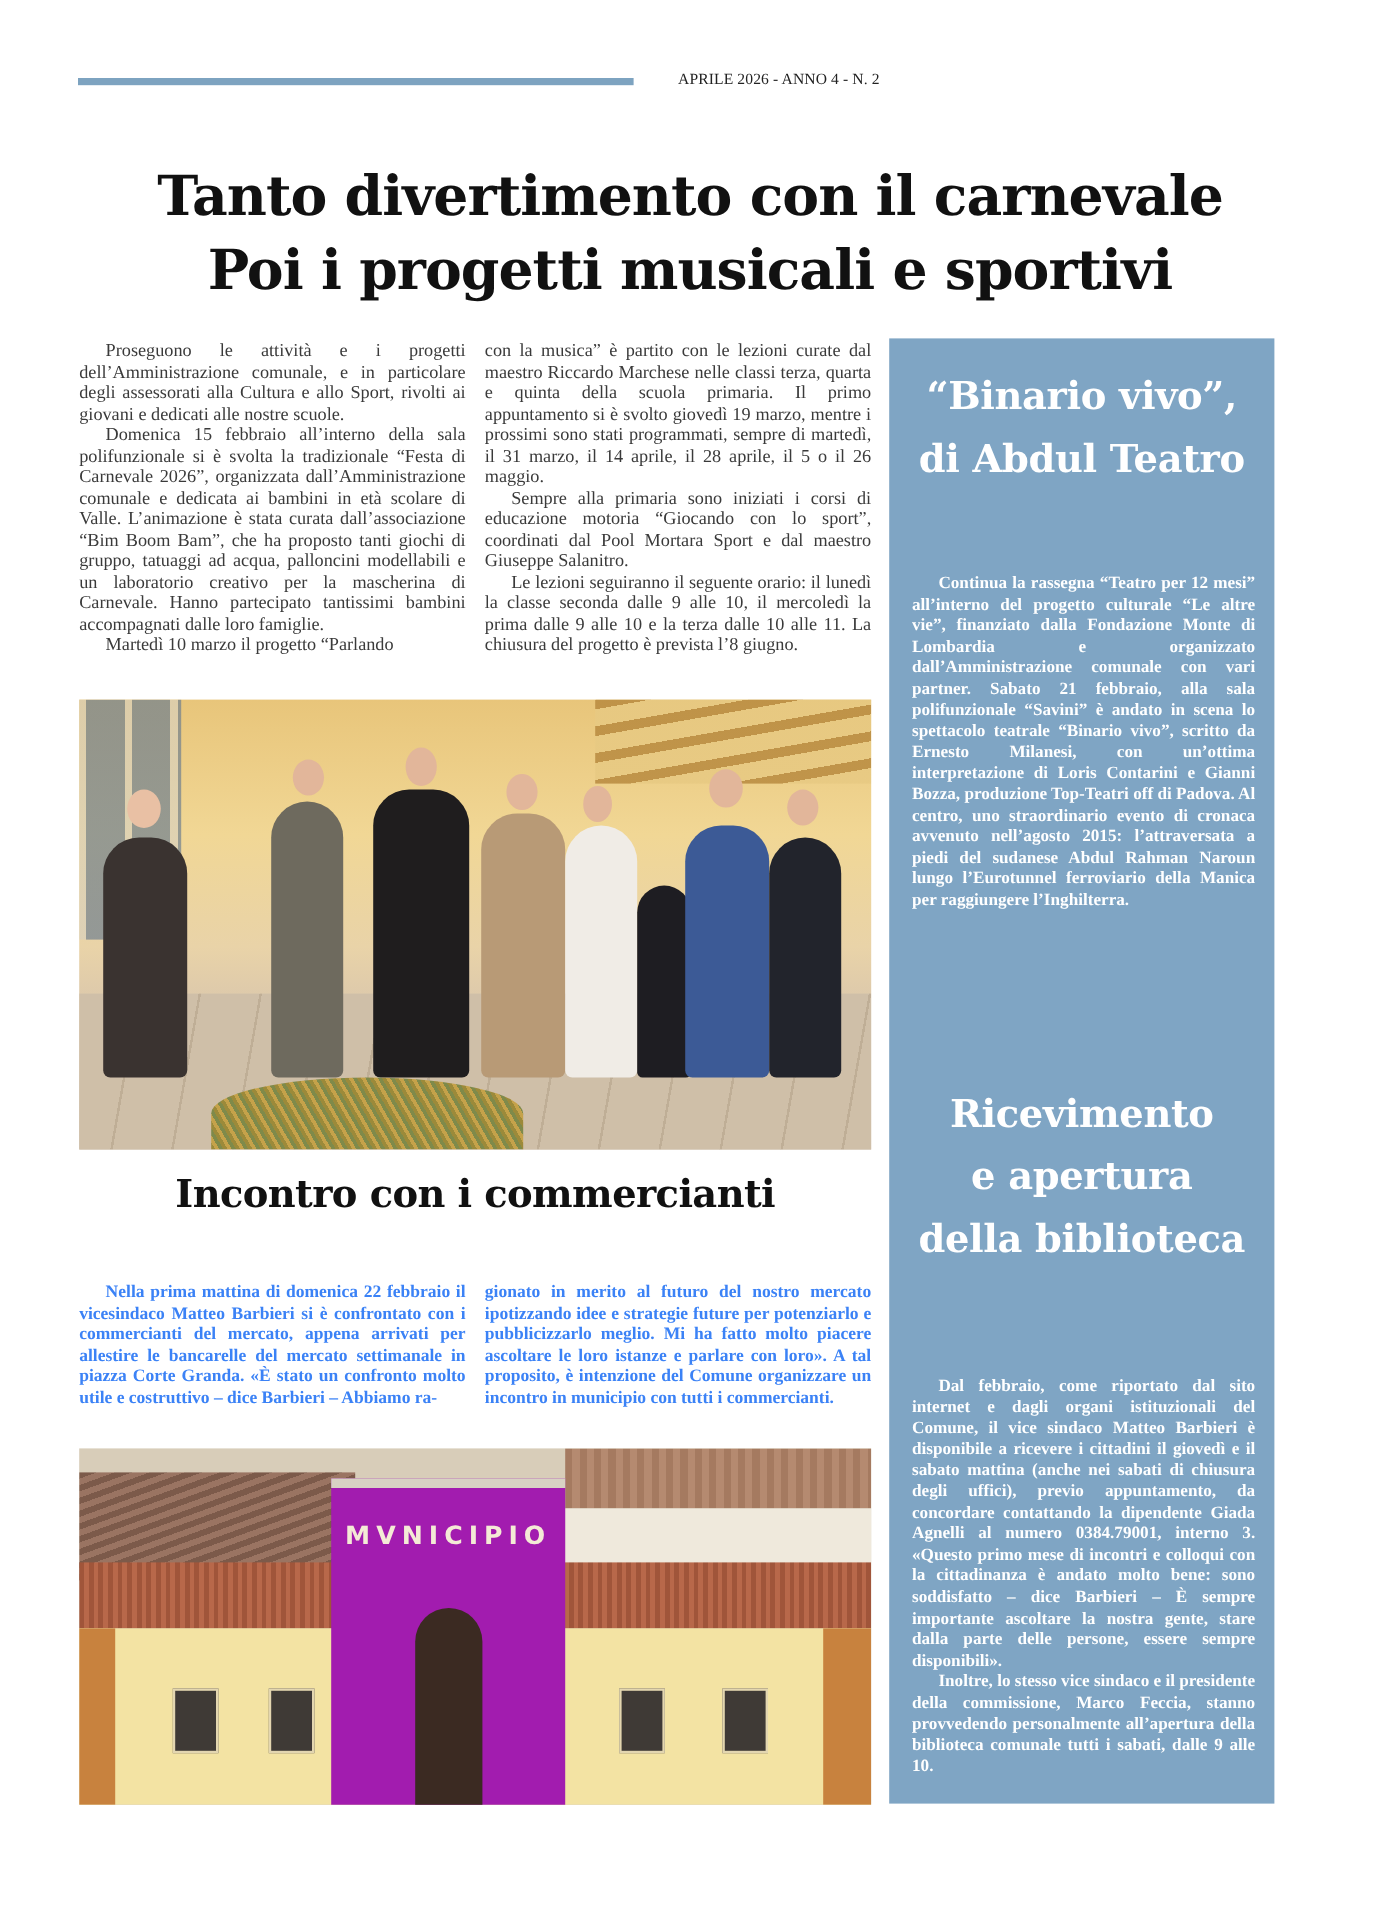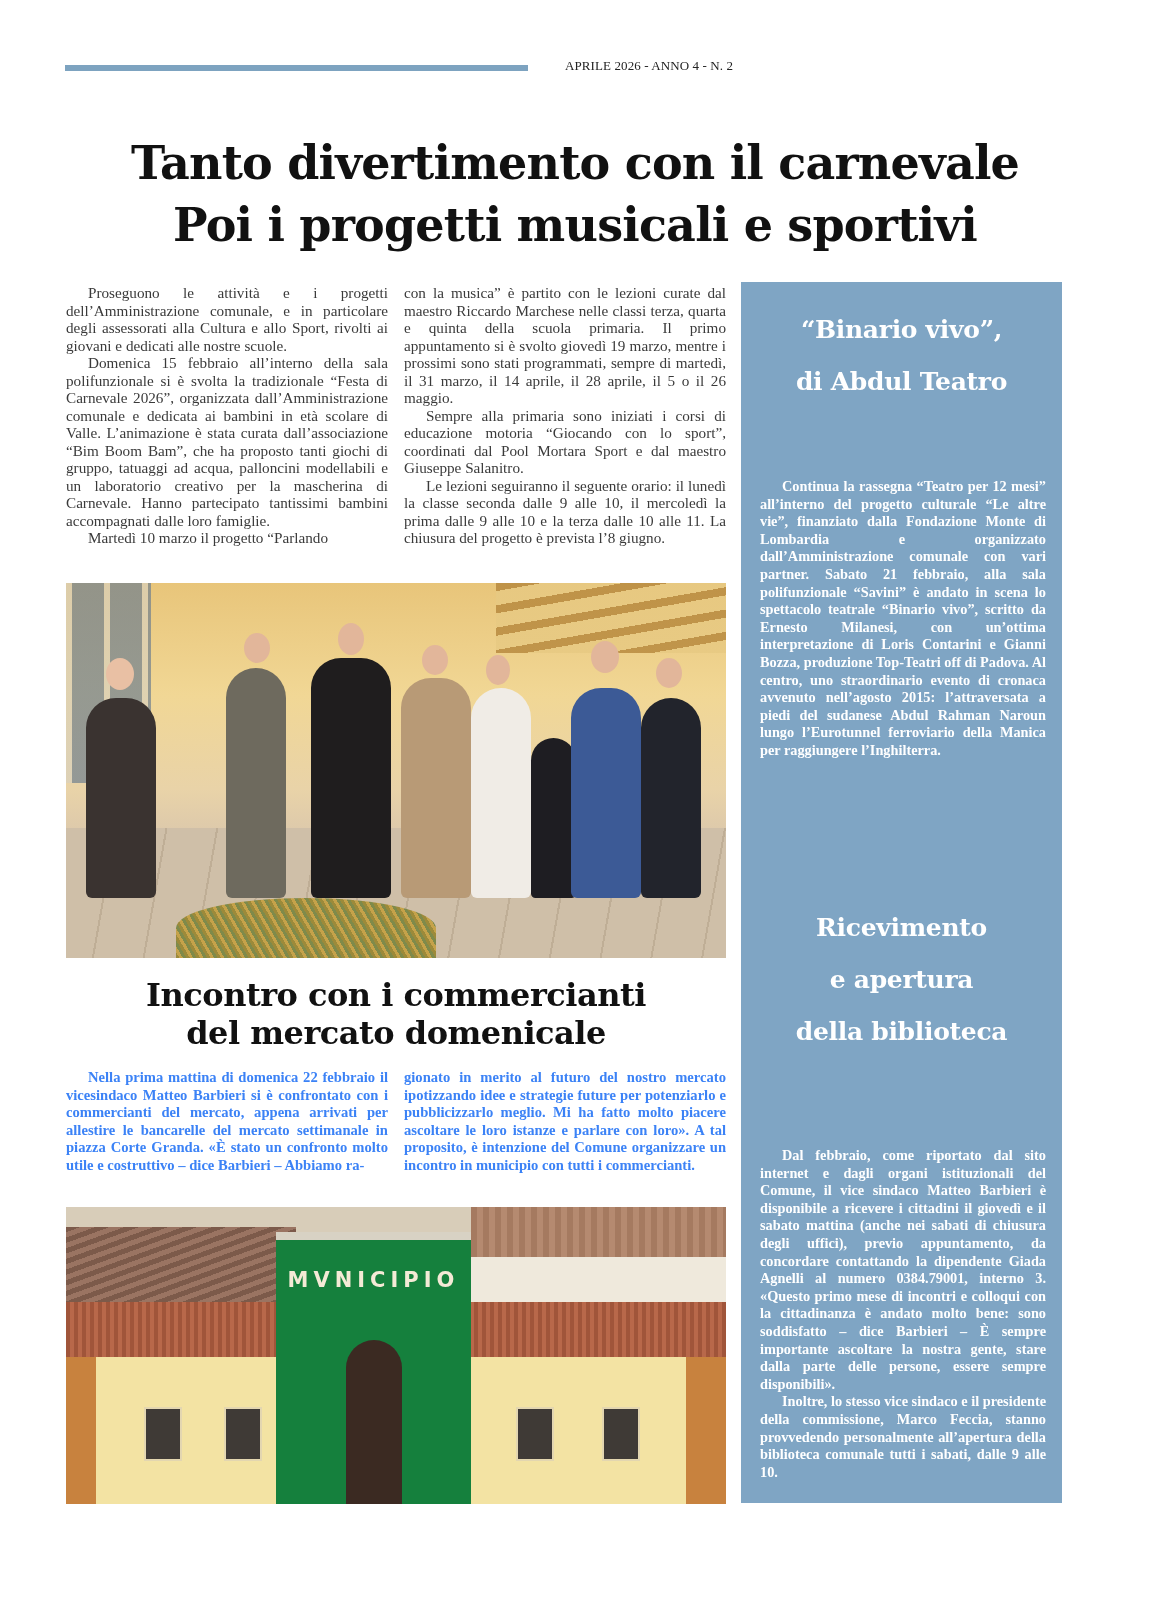--- a/index.html
+++ b/index.html
@@ -33,27 +33,27 @@
   .col4 { left: 404px; top: 1069px; width: 322px; }
 
   .photo-municipio { left: 66px; top: 1207px; width: 660px; height: 297px; background: #d8cdb9; }
   .photo-municipio .roof-left { position: absolute; left: 0; top: 20px; width: 230px; height: 90px; background: repeating-linear-gradient(160deg, #7c5a4a 0 5px, #9a7462 5px 10px); }
   .photo-municipio .roof-right { position: absolute; left: 405px; top: 0; width: 255px; height: 50px; background: repeating-linear-gradient(90deg, #a57a60 0 6px, #b58a70 6px 12px); }
   .photo-municipio .houses-right { position: absolute; left: 405px; top: 50px; width: 255px; height: 55px; background: #efe9dc; }
   .photo-municipio .roof-low { position: absolute; left: 0; top: 95px; width: 660px; height: 55px; background: repeating-linear-gradient(90deg, #a0553a 0 4px, #b8684a 4px 8px); }
   .photo-municipio .wall { position: absolute; top: 150px; width: 660px; height: 147px; left: 0; background: #f3e3a3; }
   .photo-municipio .pillar-l { position: absolute; left: 0; top: 150px; width: 30px; height: 147px; background: #c8823e; }
   .photo-municipio .pillar-r { position: absolute; right: 0; top: 150px; width: 40px; height: 147px; background: #c8823e; }
-  .photo-municipio .tower { position: absolute; left: 210px; top: 25px; width: 195px; height: 272px; background: #15803d; border-top: 8px solid #d8d2c4; }
+  .photo-municipio .tower { position: absolute; left: 210px; top: 25px; width: 195px; height: 272px; background: #a21caf; border-top: 8px solid #d8d2c4; }
   .photo-municipio .tower-label { position: absolute; left: 0; top: 28px; width: 195px; text-align: center; font-family: "DejaVu Sans", sans-serif; font-weight: bold; font-size: 21px; letter-spacing: 5px; color: #f4ead6; }
   .photo-municipio .arch { position: absolute; left: 70px; top: 100px; width: 56px; height: 172px; background: #3b2a22; border-radius: 28px 28px 0 0; }
   .photo-municipio .win { position: absolute; top: 200px; width: 34px; height: 50px; background: #3f3a36; border: 2px solid #e3d6b0; }
 
   .sidebar { position: absolute; left: 741px; top: 282px; width: 321px; height: 1221px; background: #7fa5c4; color: #ffffff; }
-  .side-title { position: absolute; left: 0; width: 321px; text-align: center; font-family: "DejaVu Serif", serif; font-weight: bold; font-size: 25px; line-height: 52px; color: #ffffff; letter-spacing: -0.3px; }
+  .side-title { position: absolute; left: 0; width: 321px; text-align: center; font-family: "DejaVu Serif", serif; font-weight: bold; font-size: 32px; line-height: 52px; color: #ffffff; letter-spacing: -0.3px; }
   .side-title-1 { top: 22px; }
   .side-title-2 { top: 620px; }
   .side-text { position: absolute; left: 19px; width: 286px; font-family: "Liberation Serif", serif; font-weight: bold; font-size: 14.3px; line-height: 17.6px; color: #ffffff; text-align: justify; }
   .side-text p { margin: 0; text-indent: 22px; }
   .side-text-1 { top: 196px; }
   .side-text-2 { top: 865px; }
 </style>
 </head>
 <body>
 
@@ -93,21 +93,20 @@
   <div class="person" style="left:465px;width:45px;height:160px;background:#1e1d22;"></div>
   <div class="person" style="left:505px;width:70px;height:210px;background:#3c5a96;"></div>
   <div class="head" style="left:525px;top:58px;width:28px;height:32px;"></div>
   <div class="person" style="left:575px;width:60px;height:200px;background:#22242c;"></div>
   <div class="head" style="left:590px;top:75px;width:26px;height:30px;"></div>
   <div class="hay"></div>
 </div>
 
 <div class="subhead">
   <div>Incontro con i commercianti</div>
-  <div>del mercato domenicale</div>
 </div>
 
 <div class="col-bold col3">
   <p>Nella prima mattina di domenica 22 febbraio il vicesindaco Matteo Barbieri si è confrontato con i commercianti del mercato, appena arrivati per allestire le bancarelle del mercato settimanale in piazza Corte Granda. «È stato un confronto molto utile e costruttivo – dice Barbieri – Abbiamo ra-</p>
 </div>
 <div class="col-bold col4">
   <p style="text-indent:0">gionato in merito al futuro del nostro mercato ipotizzando idee e strategie future per potenziarlo e pubblicizzarlo meglio. Mi ha fatto molto piacere ascoltare le loro istanze e parlare con loro». A tal proposito, è intenzione del Comune organizzare un incontro in municipio con tutti i commercianti.</p>
 </div>
 
 <div class="photo photo-municipio">

